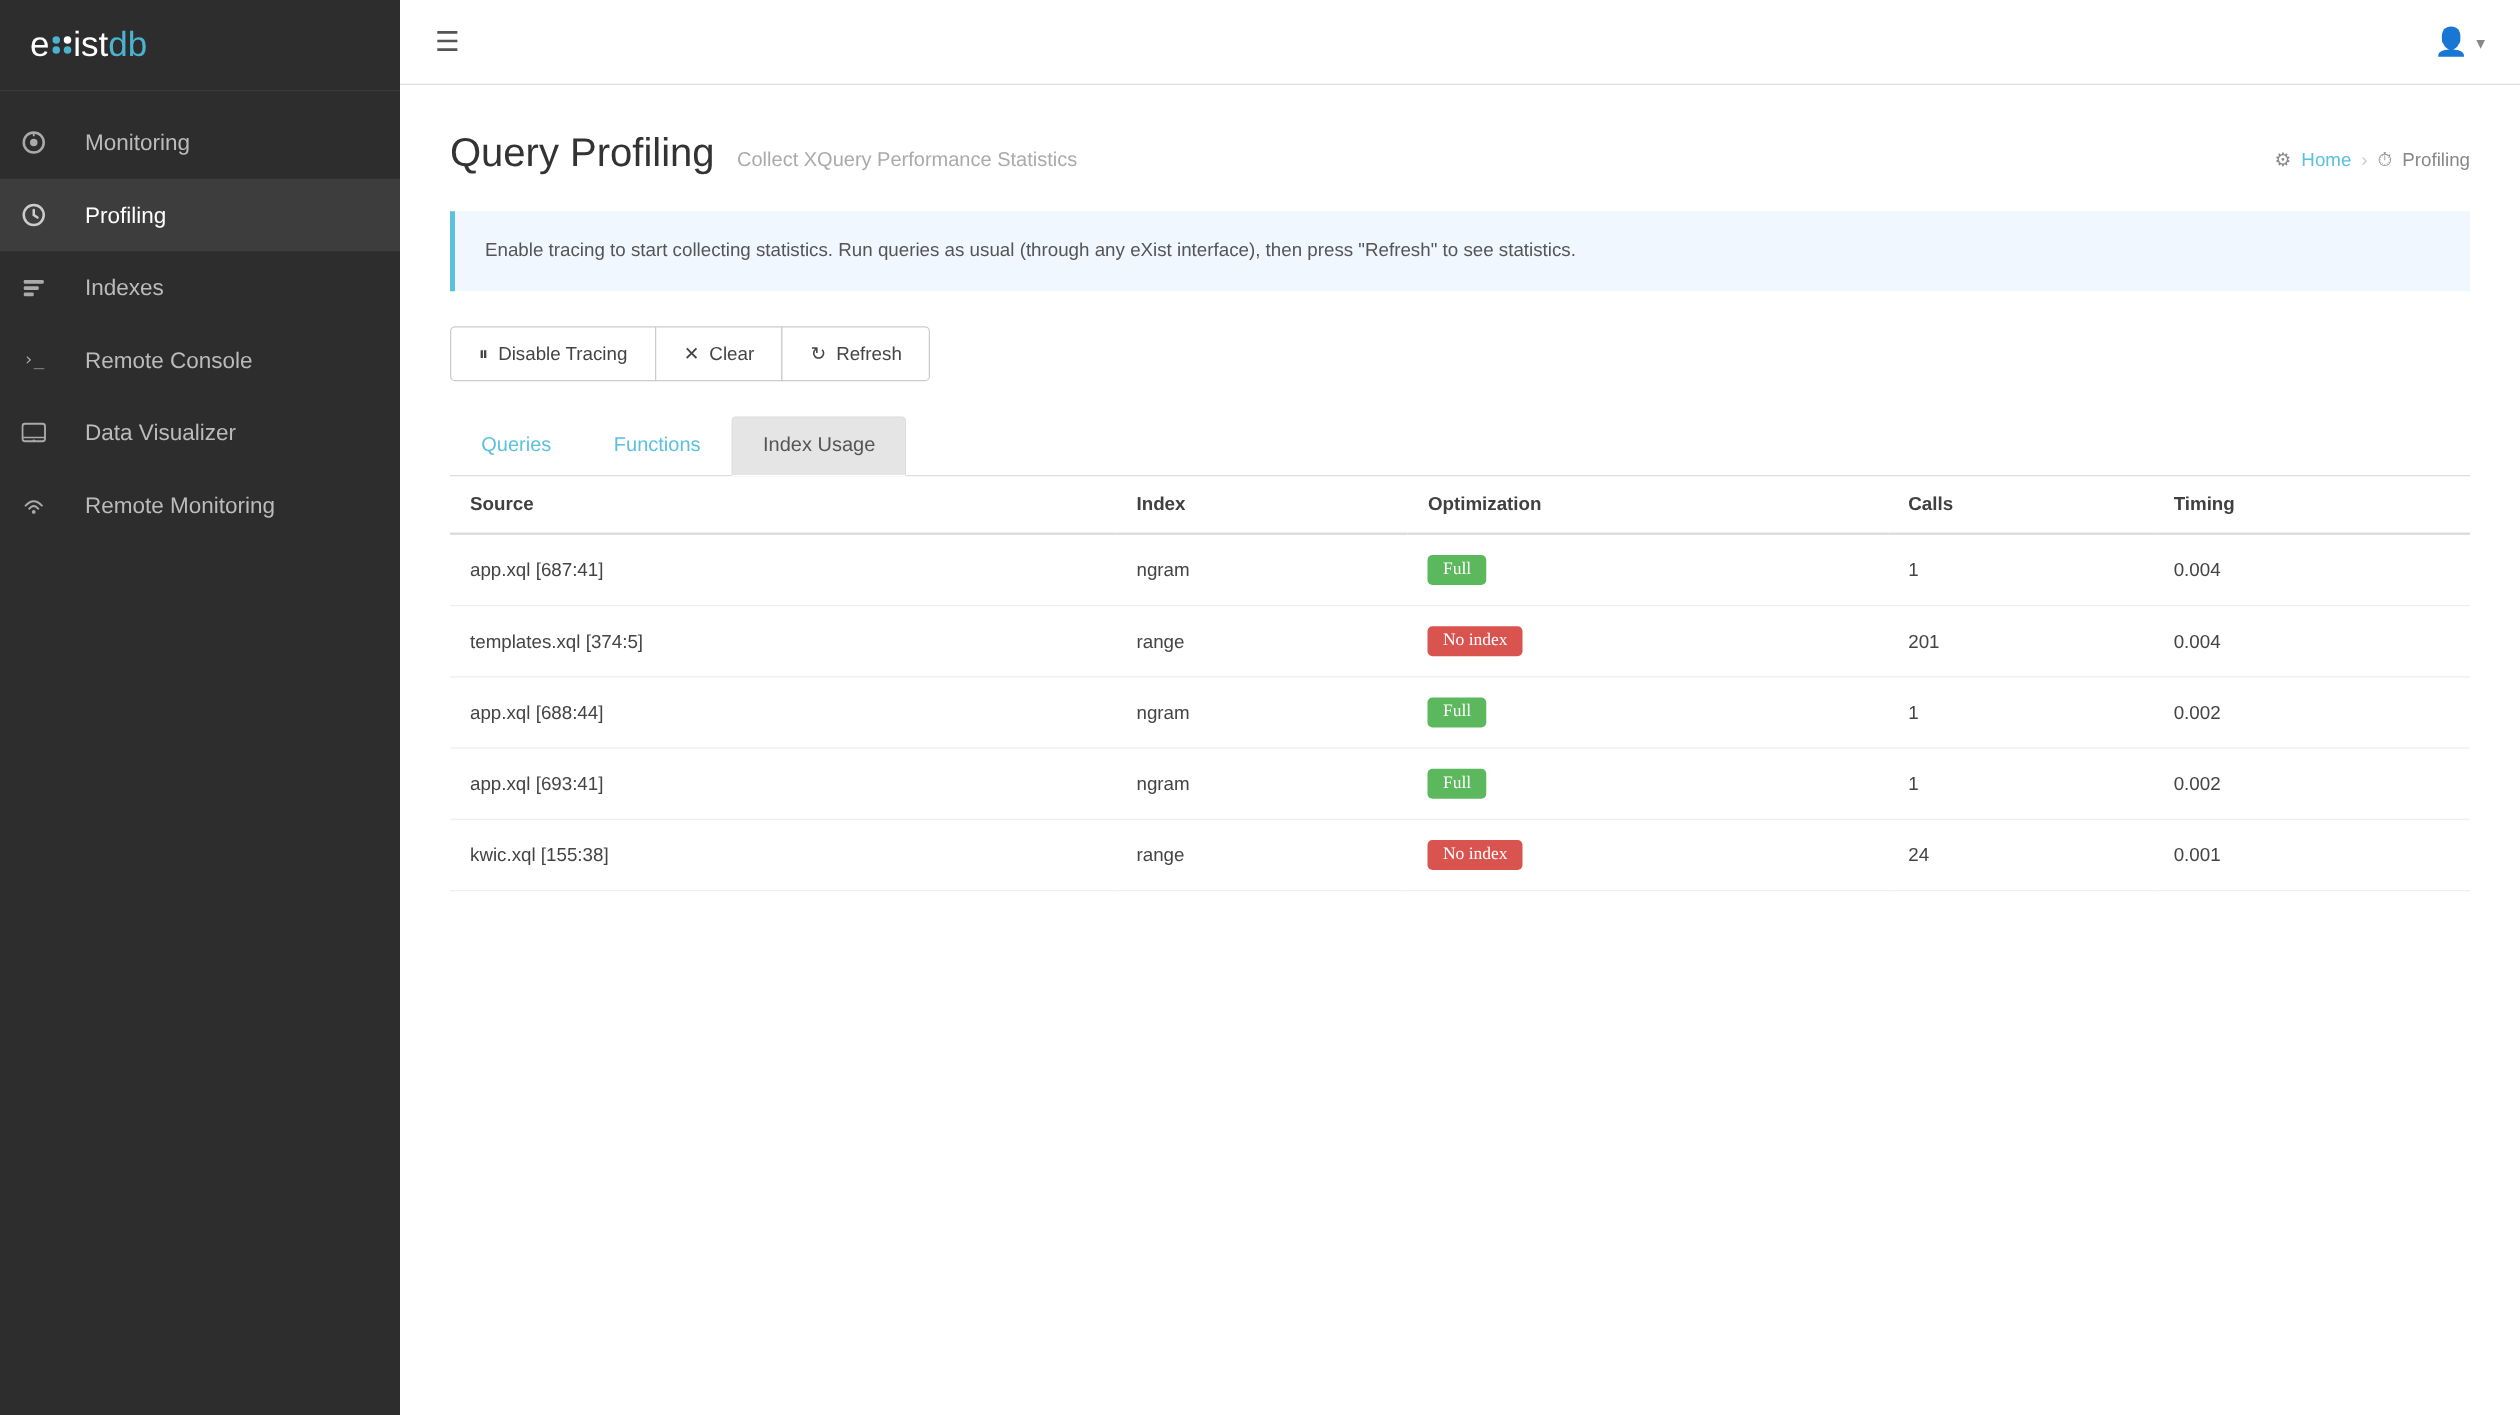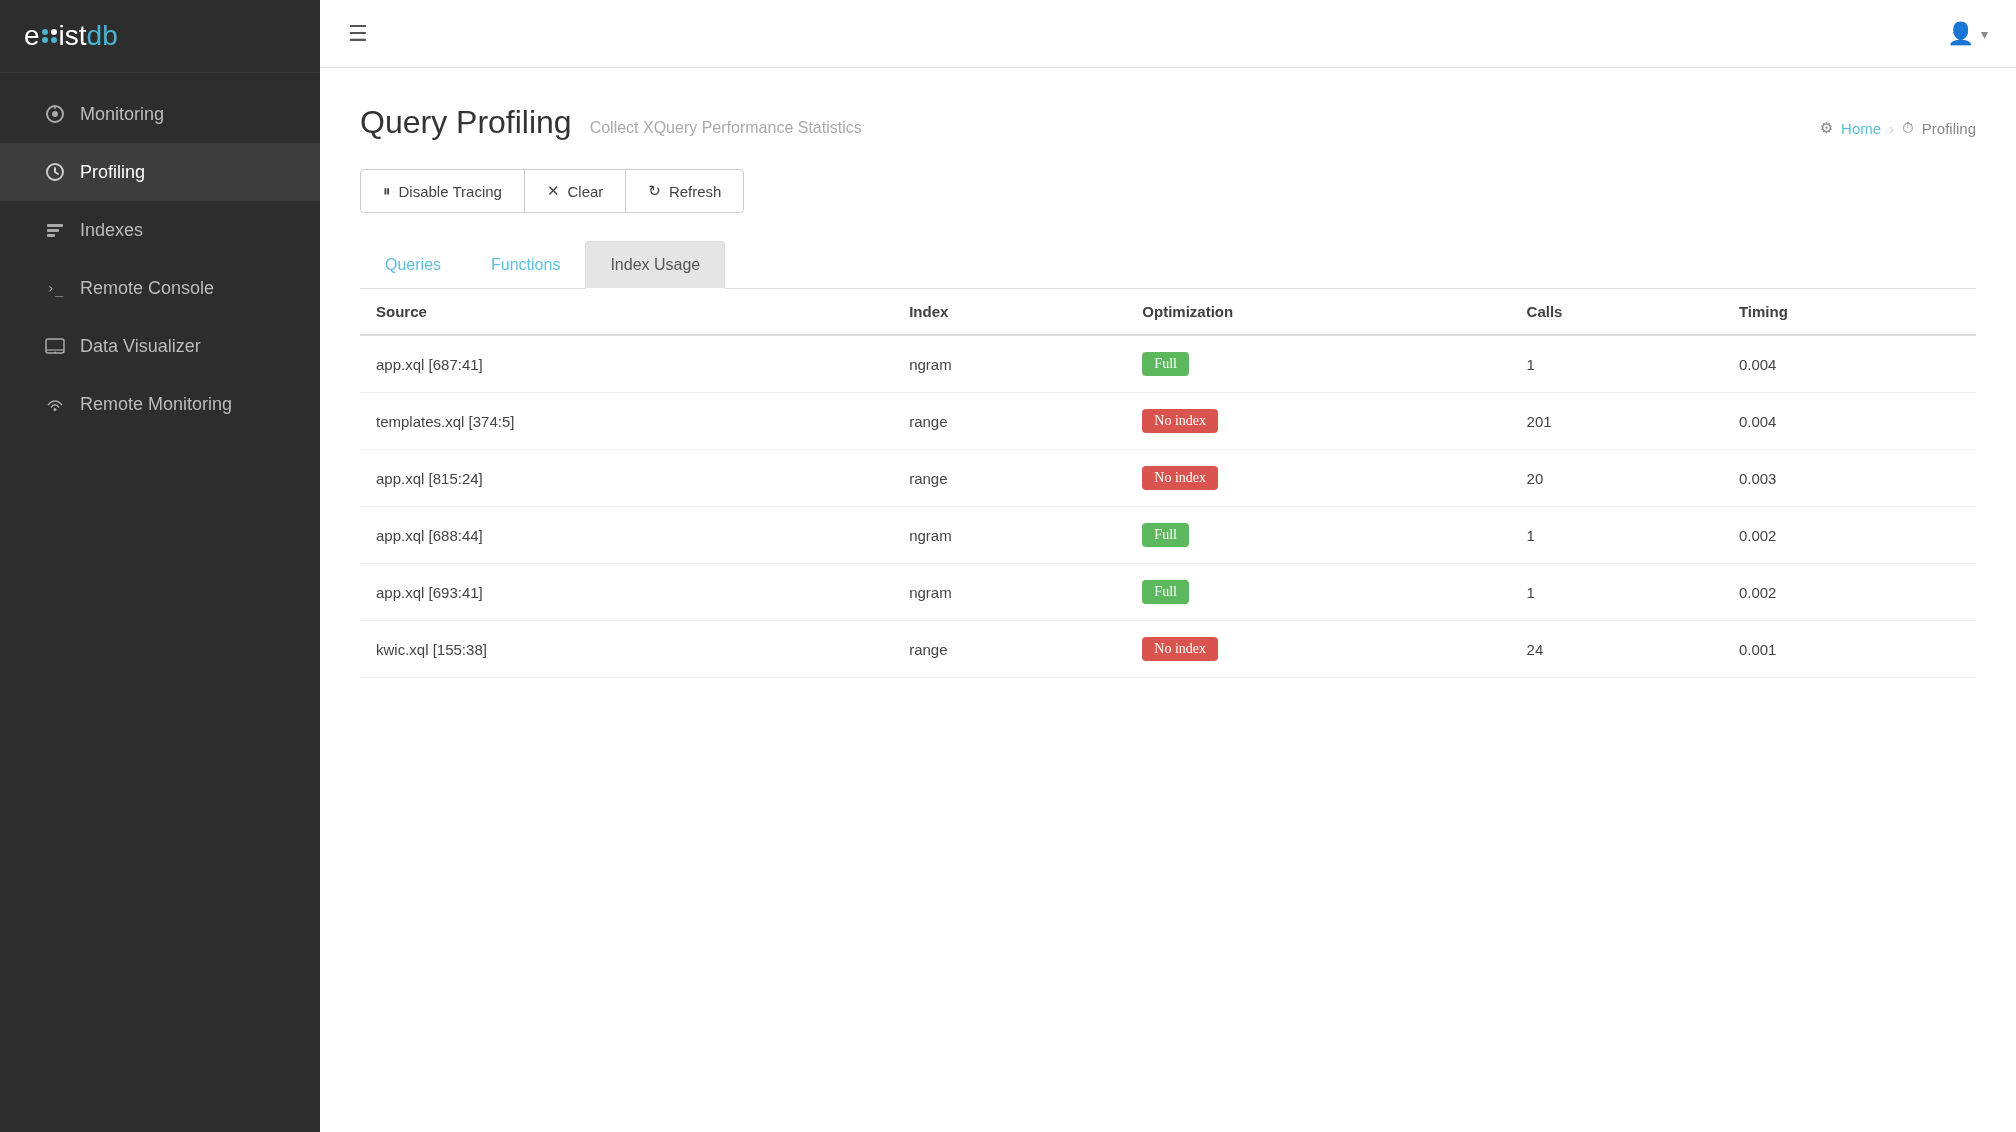--- a/index.html
+++ b/index.html
@@ -19,22 +19,22 @@
       padding: 20px 24px;
       display: flex;
       align-items: center;
       border-bottom: 1px solid #3a3a3a;
     }
 
     .sidebar-nav { padding: 12px 0; }
     .nav-item {
       display: flex;
       align-items: center;
-      gap: 14px;
-      padding: 18px 44px;
+      gap: 30px;
+      padding: 18px 16px;
       cursor: pointer;
       color: #bbb;
       font-size: 18px;
       transition: background 0.15s;
     }
     .nav-item.active { background: #3d3d3d; color: #fff; }
     .nav-icon {
       width: 22px;
       height: 22px;
       display: flex;
@@ -318,20 +318,23 @@
       </div>
       <div class="breadcrumb">
         <span>⚙</span>
         <span style="cursor:pointer;color:#5bc0de;">Home</span>
         <span class="breadcrumb-sep">›</span>
         <span>⏱</span>
         <span class="breadcrumb-current">Profiling</span>
       </div>
     </div>
 
+    <div class="info-banner">
+      <span>Enable tracing to start collecting statistics. Run queries as usual (through any eXist interface), then press "Refresh" to see statistics.</span>
+    </div>
 
     <div class="toolbar">
       <button class="toolbar-btn">
         <span class="toolbar-btn-icon">⏸</span>
         <span>Disable Tracing</span>
       </button>
       <button class="toolbar-btn">
         <span class="toolbar-btn-icon">✕</span>
         <span>Clear</span>
       </button>
@@ -376,29 +379,20 @@
           <tr>
       <td>templates.xql [374:5]</td>
       <td>range</td>
       <td>
         <span class="badge badge-red">No index</span>
       </td>
       <td>201</td>
       <td>0.004</td>
     </tr>
           <tr>
-      <td>app.xql [815:24]</td>
-      <td>range</td>
-      <td>
-        <span class="badge badge-red">No index</span>
-      </td>
-      <td>20</td>
-      <td>0.003</td>
-    </tr>
-          <tr>
       <td>app.xql [688:44]</td>
       <td>ngram</td>
       <td>
         <span class="badge badge-green">Full</span>
       </td>
       <td>1</td>
       <td>0.002</td>
     </tr>
           <tr>
       <td>app.xql [693:41]</td>

